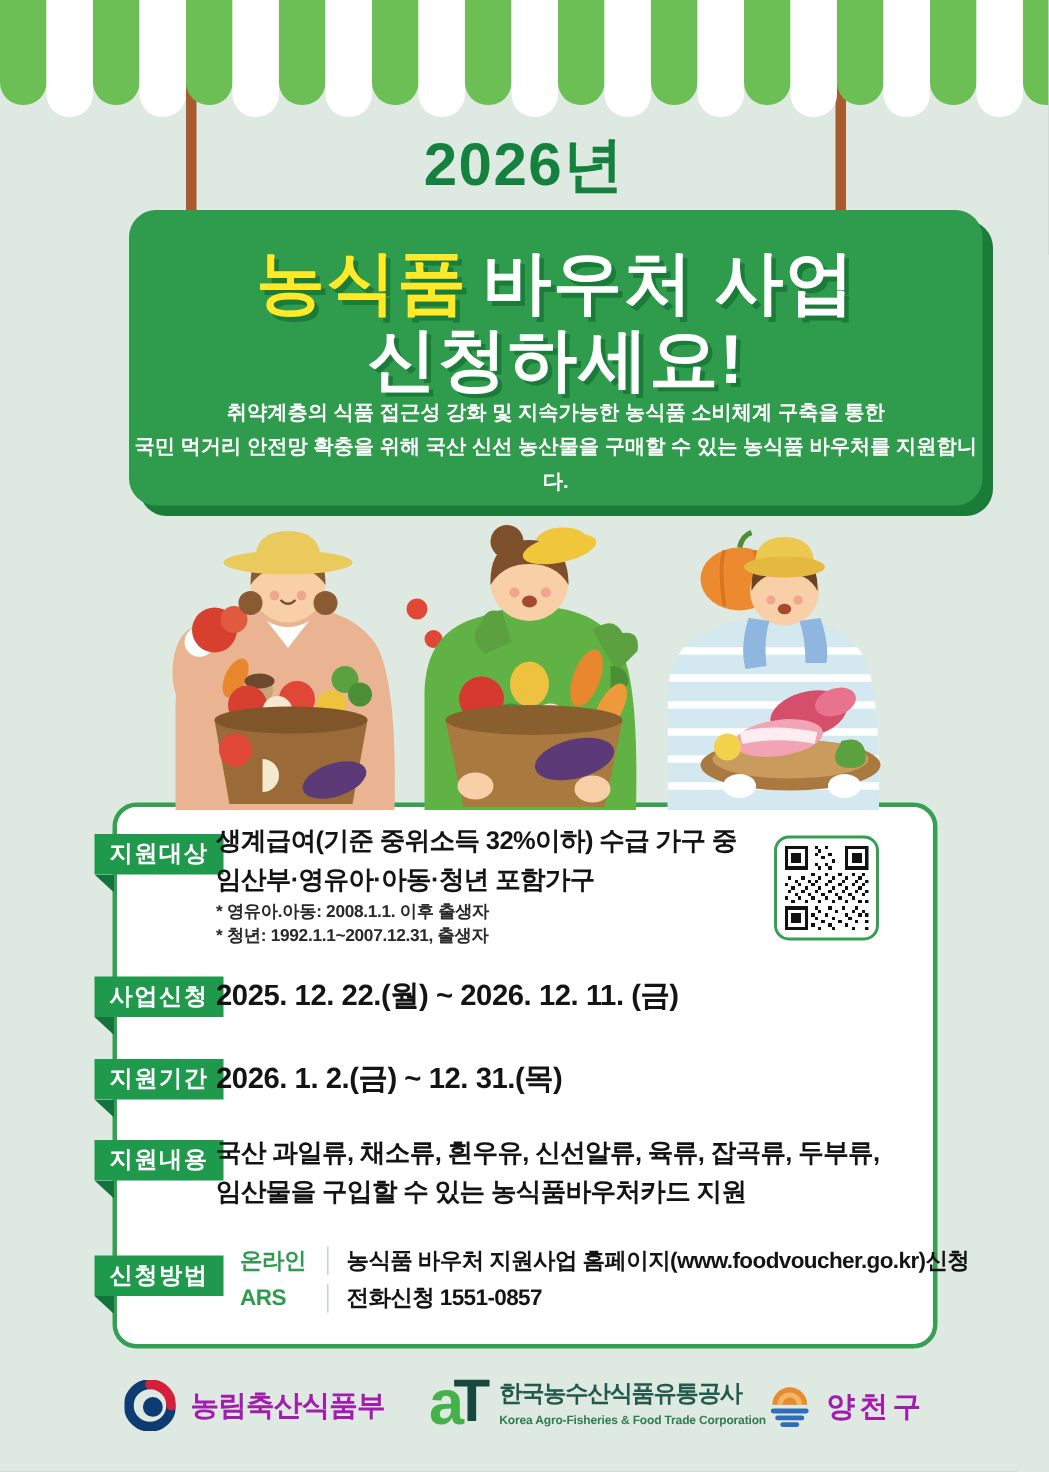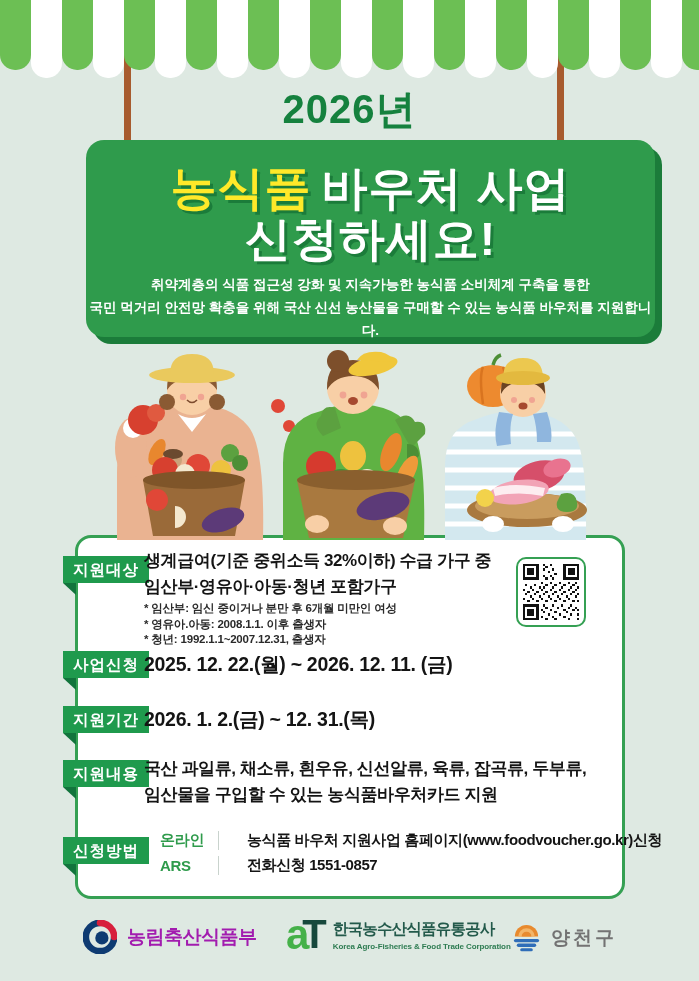--- a/index.html
+++ b/index.html
@@ -20,58 +20,58 @@
         font-size:40px;font-weight:900;color:#15813e;letter-spacing:1px;z-index:2;}
 
   
   .board{position:absolute;left:86px;top:140px;width:569px;height:197px;background:#2f9b4c;
          border-radius:18px;box-shadow:7px 7px 0 #1b7c3a;z-index:2;text-align:center;}
   .board .t1{margin-top:24px;font-size:46px;line-height:1.08;font-weight:900;color:#ffffff;
              text-shadow:3px 3px 0 #1b7c3a;letter-spacing:1px;}
   .board .t1 .hl{color:#ffe929;margin-right:10px;}
   .board .t2{font-size:46px;line-height:1.1;font-weight:900;color:#ffffff;
              text-shadow:3px 3px 0 #1b7c3a;letter-spacing:1px;}
-  .board .sub{margin-top:10px;font-size:13.5px;line-height:1.7;font-weight:600;color:#ffffff;}
+  .board .sub{font-size:13.5px;line-height:1.7;font-weight:600;color:#ffffff;}
 
   .illu{position:absolute;left:95px;top:348px;z-index:3;}
 
   
   .card{position:absolute;left:75px;top:535px;width:550px;height:364px;background:#ffffff;
         border:3px solid #35a053;border-radius:16px;box-sizing:border-box;z-index:2;}
 
   .badge{position:absolute;left:63px;width:86px;height:27px;background:#1f9a4d;color:#fff;
          font-size:15.5px;font-weight:800;text-align:center;line-height:27px;letter-spacing:1px;z-index:4;}
   .badge::after{content:"";position:absolute;left:0;top:27px;width:13px;height:12px;background:#12743c;
          clip-path:polygon(0 0,100% 0,100% 100%);}
 
   .txt{position:absolute;left:144px;z-index:4;color:#141414;}
   .h17{font-size:17px;font-weight:800;line-height:26px;letter-spacing:-0.4px;}
   .h19{font-size:19.5px;font-weight:800;line-height:27px;letter-spacing:-0.3px;text-align:center;}
   .notes{font-size:11.5px;font-weight:600;line-height:15.5px;color:#2a2a2a;letter-spacing:-0.2px;}
 
   .mrow{position:absolute;left:160px;display:flex;align-items:center;z-index:4;height:20px;}
   .mlabel{width:58px;font-size:15px;font-weight:800;color:#2f9b4c;letter-spacing:-0.3px;}
-  .mval{border-left:1.5px solid #c9d3cd;padding-left:28px;font-size:15px;font-weight:700;
+  .mval{border-left:1.5px solid #c9d3cd;padding-left:12px;font-size:15px;font-weight:700;
         color:#141414;letter-spacing:-0.4px;white-space:nowrap;}
 
   .qr{position:absolute;left:516px;top:557px;width:70px;height:70px;background:#fff;
       border:2px solid #35a053;border-radius:10px;box-sizing:border-box;padding:5px;z-index:4;}
 
   
   .flogo{position:absolute;display:flex;align-items:center;z-index:2;}
   .mafra{left:83px;top:920px;gap:10px;}
   .mafra .name{font-size:19px;font-weight:700;color:#a21caf;letter-spacing:-0.5px;}
   .atlogo{left:286px;top:916px;gap:6px;}
   .atmark{display:flex;align-items:flex-start;font-weight:900;line-height:0.9;}
   .atmark .a{font-size:42px;color:#45b149;}
   .atmark .t{font-size:40px;color:#16483c;margin-left:-7px;}
   .atname .kr{font-size:15.5px;font-weight:800;color:#235a4b;letter-spacing:-0.8px;}
   .atname .en{font-size:8px;font-weight:700;color:#2e7c52;letter-spacing:-0.1px;margin-top:2px;}
   .ycg{left:510px;top:921px;gap:8px;}
-  .ycg .name{font-size:19px;font-weight:800;color:#737373;letter-spacing:3px;}
+  .ycg .name{font-size:19px;font-weight:800;color:#a21caf;letter-spacing:3px;}
 </style>
 </head>
 <body>
 
 <div class="poster">
 
   <div class="pole left"></div>
   <div class="pole right"></div>
 
   <div class="awning">
@@ -213,21 +213,20 @@
 
   <div class="badge" style="top:556px">지원대상</div>
   <div class="badge" style="top:651px">사업신청</div>
   <div class="badge" style="top:706px">지원기간</div>
   <div class="badge" style="top:760px">지원내용</div>
   <div class="badge" style="top:837px">신청방법</div>
 
   <div class="txt h17" style="top:548px">생계급여(기준 중위소득 32%이하) 수급 가구 중</div>
   <div class="txt h17" style="top:574px">임산부·영유아·아동·청년 포함가구</div>
   <div class="txt notes" style="top:601px">
-    <div>* 임산부: 임신 중이거나 분만 후 6개월 미만인 여성</div>
     <div>* 영유아.아동: 2008.1.1. 이후 출생자</div>
     <div>* 청년: 1992.1.1~2007.12.31, 출생자</div>
   </div>
 
   <div class="txt h19" style="top:651px">2025. 12. 22.(월) ~ 2026. 12. 11. (금)</div>
   <div class="txt h19" style="top:706px">2026. 1. 2.(금) ~ 12. 31.(목)</div>
 
   <div class="txt h17" style="top:756px">국산 과일류, 채소류, 흰우유, 신선알류, 육류, 잡곡류, 두부류,</div>
   <div class="txt h17" style="top:782px">임산물을 구입할 수 있는 농식품바우처카드 지원</div>
 

